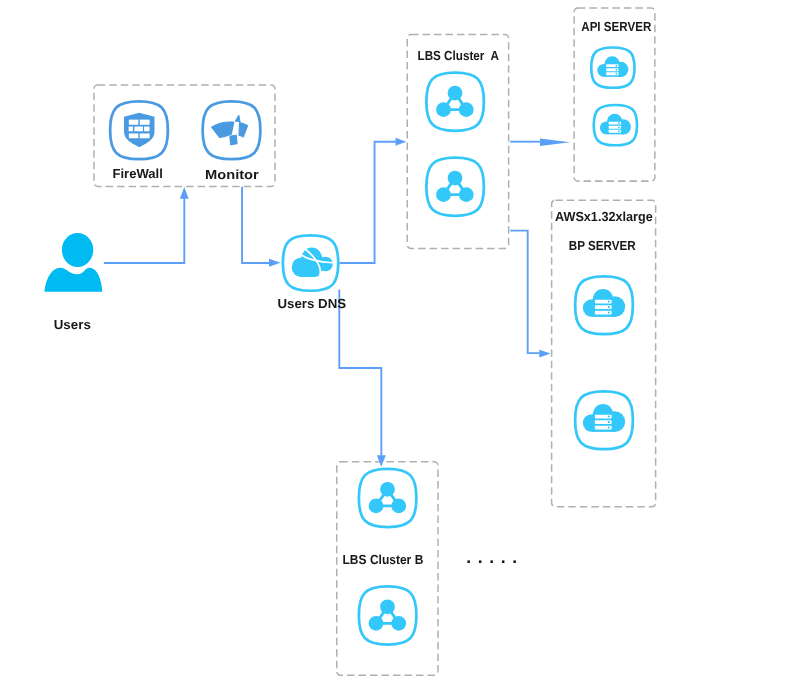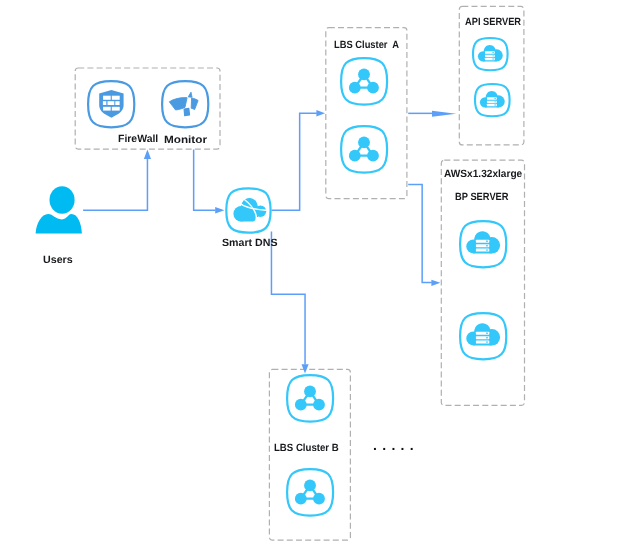--- a/index.html
+++ b/index.html
@@ -53,21 +53,21 @@
         <rect x="14.5" y="14.8" width="7.6" height="4.1"></rect>
         <rect x="23.2" y="14.8" width="7.9" height="4.1"></rect>
         <rect x="14.3" y="20.3" width="3.4" height="3.8"></rect>
         <rect x="18.9" y="20.3" width="6.8" height="3.8"></rect>
         <rect x="26.7" y="20.3" width="4.3" height="3.8"></rect>
         <rect x="14.5" y="25.9" width="7.6" height="3.8"></rect>
         <rect x="23.2" y="25.9" width="7.9" height="3.8"></rect>
       </g>
     </svg>
   </div>
-  <div class="nlabel" style="left:90.3px;top:133.8px;transform:scaleX(0.9949);transform-origin:left top;margin-left:28px;">FireWall</div>
+  <div class="nlabel" style="left:90.3px;top:133.8px;transform:scaleX(0.9949);transform-origin:left top;">FireWall</div>
 
   <div class="iconbox" style="left:161.0px;top:80.2px;">
     <svg width="49" height="49" viewBox="0 0 49 49">
       <path d="M 24.20 1.10 C 41.76 1.10 47.30 6.64 47.30 24.20 C 47.30 41.76 41.76 47.30 24.20 47.30 C 6.64 47.30 1.10 41.76 1.10 24.20 C 1.10 6.64 6.64 1.10 24.20 1.10 Z" fill="#ffffff" stroke="#4a9ae2" stroke-width="2.2"></path>
       <path d="M10.1 21.4 C14.2 18.6 21.0 16.8 27.9 17.3 L25.8 26.9 C23.4 28.2 19.6 29.2 16.4 29.6 Z" fill="#4a9ae2" stroke="#4a9ae2" stroke-width="0.9" stroke-linejoin="round" transform="translate(-1.8,0.4)"></path>
       <path d="M32.4 17.6 C35.3 18.2 37.4 19.0 38.9 20.1 L35.4 29.2 C34.2 28.5 33.0 28.0 32.0 27.8 Z" fill="#4a9ae2" stroke="#4a9ae2" stroke-width="0.9" stroke-linejoin="round" transform="translate(-1.8,0.4)"></path>
       <path d="M31.8 11.7 L32.9 16.9 L29.0 16.5 Z" fill="#4a9ae2" stroke="#4a9ae2" stroke-width="0.8" stroke-linejoin="round" transform="translate(-1.8,0.4)"></path>
       <path d="M24.9 28.6 L29.6 27.9 L30.3 34.5 L25.5 35.3 Z" fill="#4a9ae2" stroke="#4a9ae2" stroke-width="1.2" stroke-linejoin="round" transform="translate(-1.8,0.4)"></path>
     </svg>
   </div>
@@ -89,21 +89,21 @@
         <path d="M14.6 22.0 C14.6 14.8 18.6 10.9 23.2 10.9 C28.0 10.9 31.8 14.8 31.8 22.0 L31.8 30 L14.6 30 Z"></path>
         <path d="M14.5 22 L30.5 22 L30.5 30 C30.5 32.6 28.5 34.5 25.5 34.5 L15.5 34.5 C12.5 34.5 10.5 32.6 10.5 30 Z"></path>
         <circle cx="34.2" cy="24.2" r="5.8"></circle>
       </g>
       <g stroke="#ffffff" stroke-width="1.4" fill="none" stroke-linecap="round" transform="translate(1.2,0)">
         <path d="M14.4 16.8 C20 20.5 27 22.5 39.7 23.2"></path>
         <path d="M17.6 12.0 C23 16.2 27.6 21.5 29.4 26.5 C30.6 30.3 30.3 32.8 29.0 35.0"></path>
       </g>
     </svg>
   </div>
-  <div class="nlabel" style="left:222.3px;top:238.4px;transform:scaleX(1.0113);transform-origin:left top;">Smart DNS</div>
+  <div class="nlabel" style="left:222.3px;top:238.4px;transform:scaleX(1.0113);transform-origin:left top;">Users DNS</div>
 
   <div class="glabel" style="left:333.8px;top:39.5px;transform:scaleX(0.8903);transform-origin:left top;">LBS Cluster  A</div>
 
   <div class="iconbox" style="left:339.9px;top:56.8px;">
     <svg width="49" height="49" viewBox="0 0 49 49">
       <path d="M 24.10 1.10 C 41.58 1.10 47.10 6.68 47.10 24.35 C 47.10 42.02 41.58 47.60 24.10 47.60 C 6.62 47.60 1.10 42.02 1.10 24.35 C 1.10 6.68 6.62 1.10 24.10 1.10 Z" fill="#ffffff" stroke="#33c7fa" stroke-width="2.2"></path>
       <g>
         <path d="M24.0 17.4 L14.8 30.7 L33.0 30.7 Z" stroke="#33c7fa" stroke-width="2.3" stroke-linejoin="round" fill="none"></path>
         <circle cx="24.0" cy="17.4" r="5.9" fill="#33c7fa"></circle>
         <circle cx="14.8" cy="30.7" r="5.9" fill="#33c7fa"></circle>

